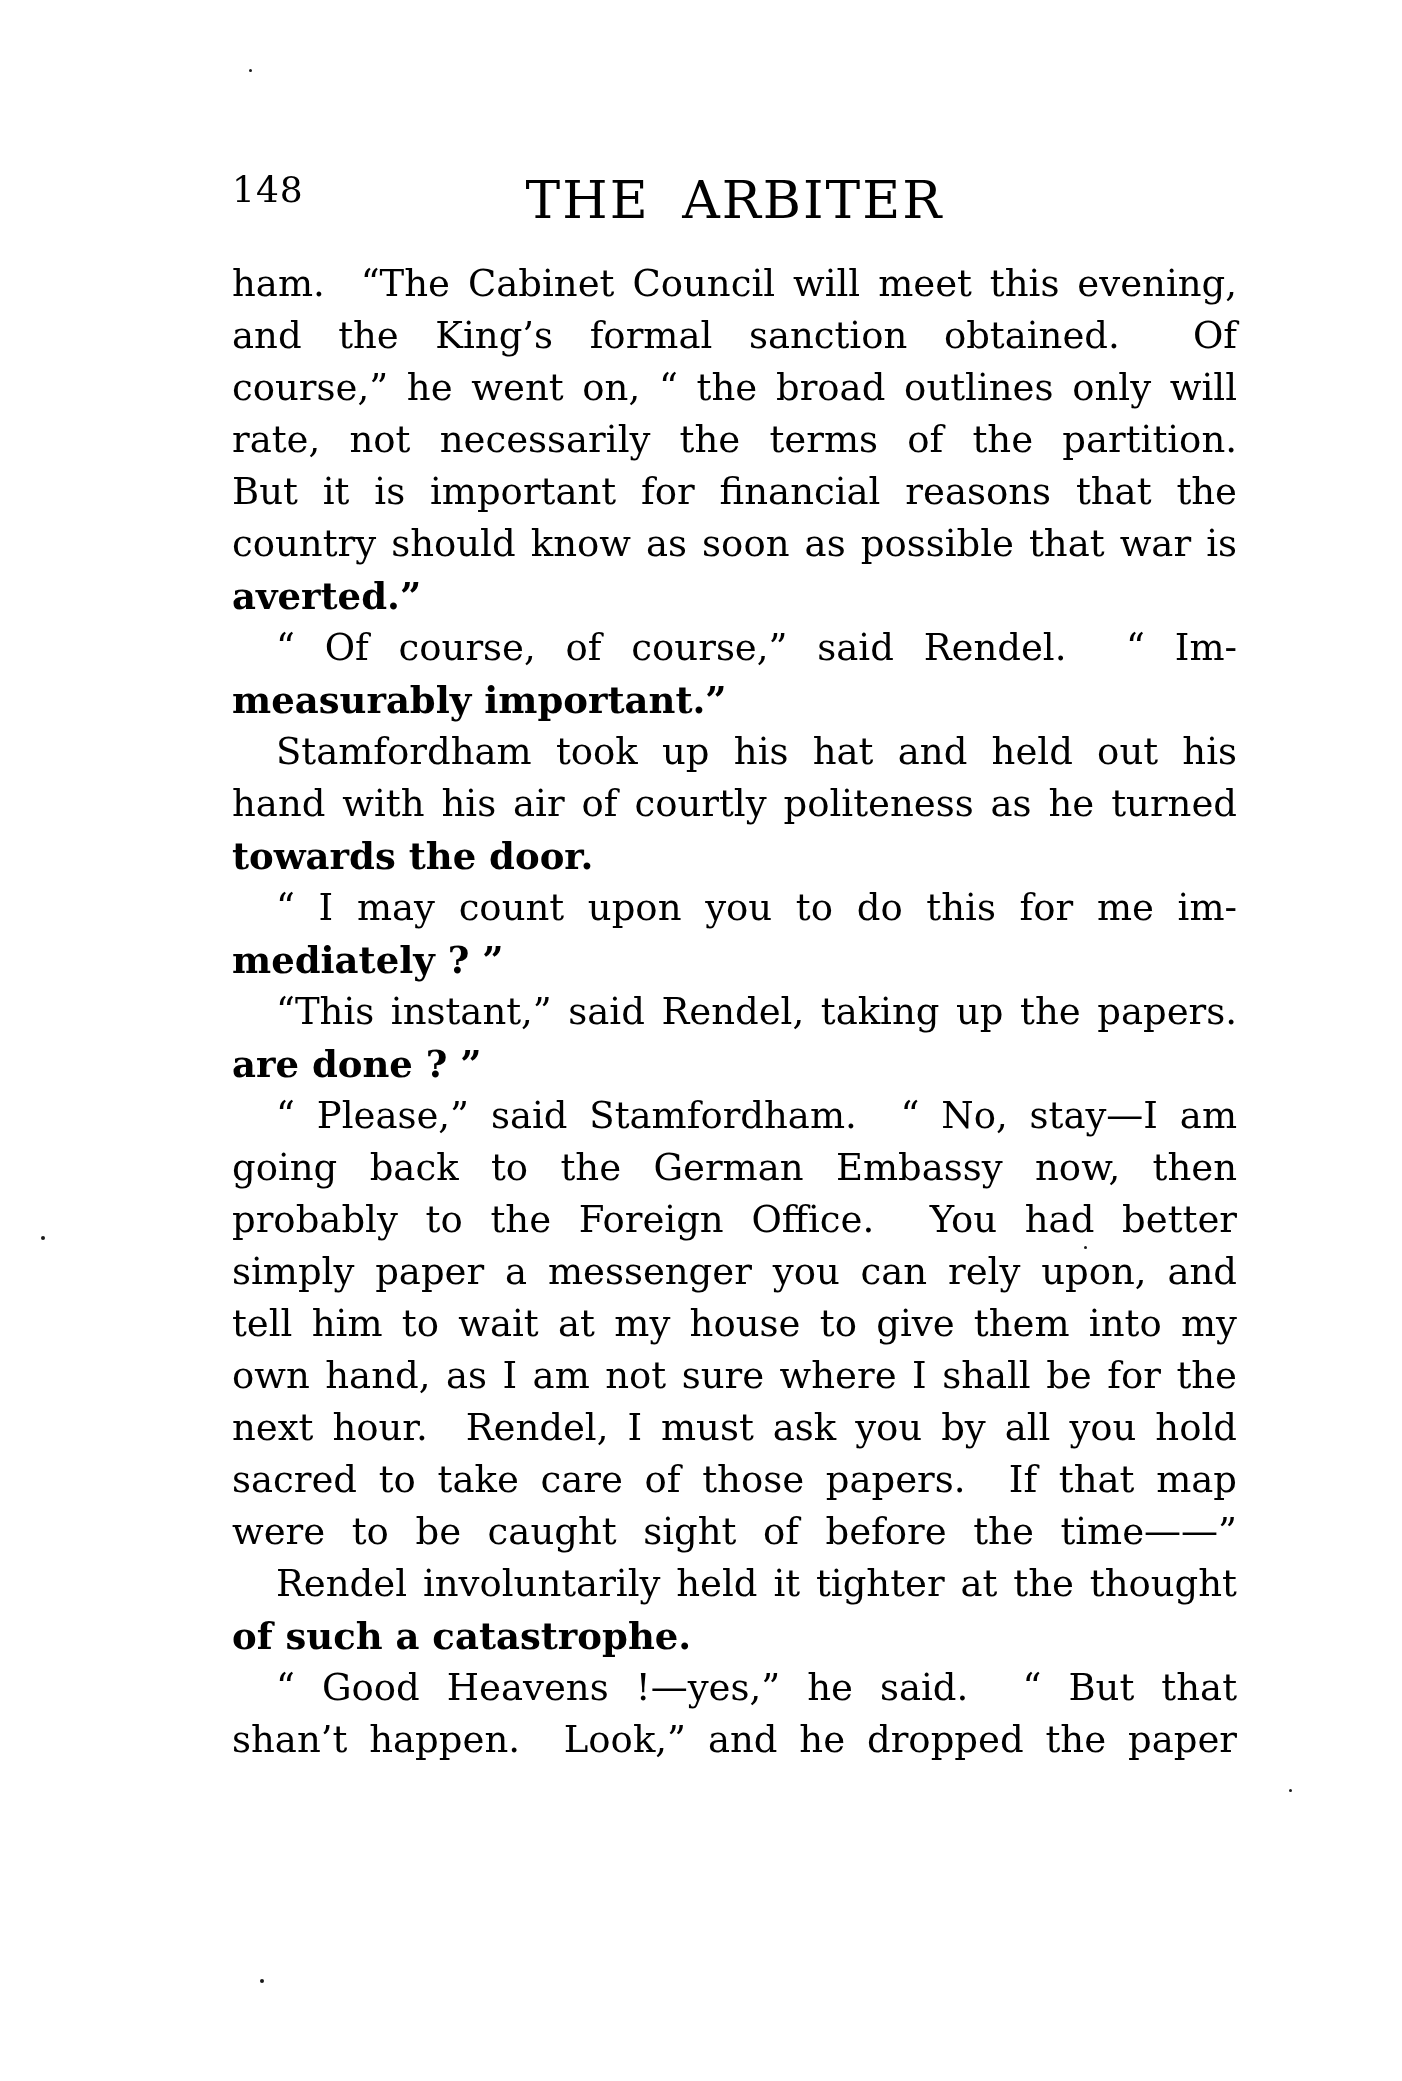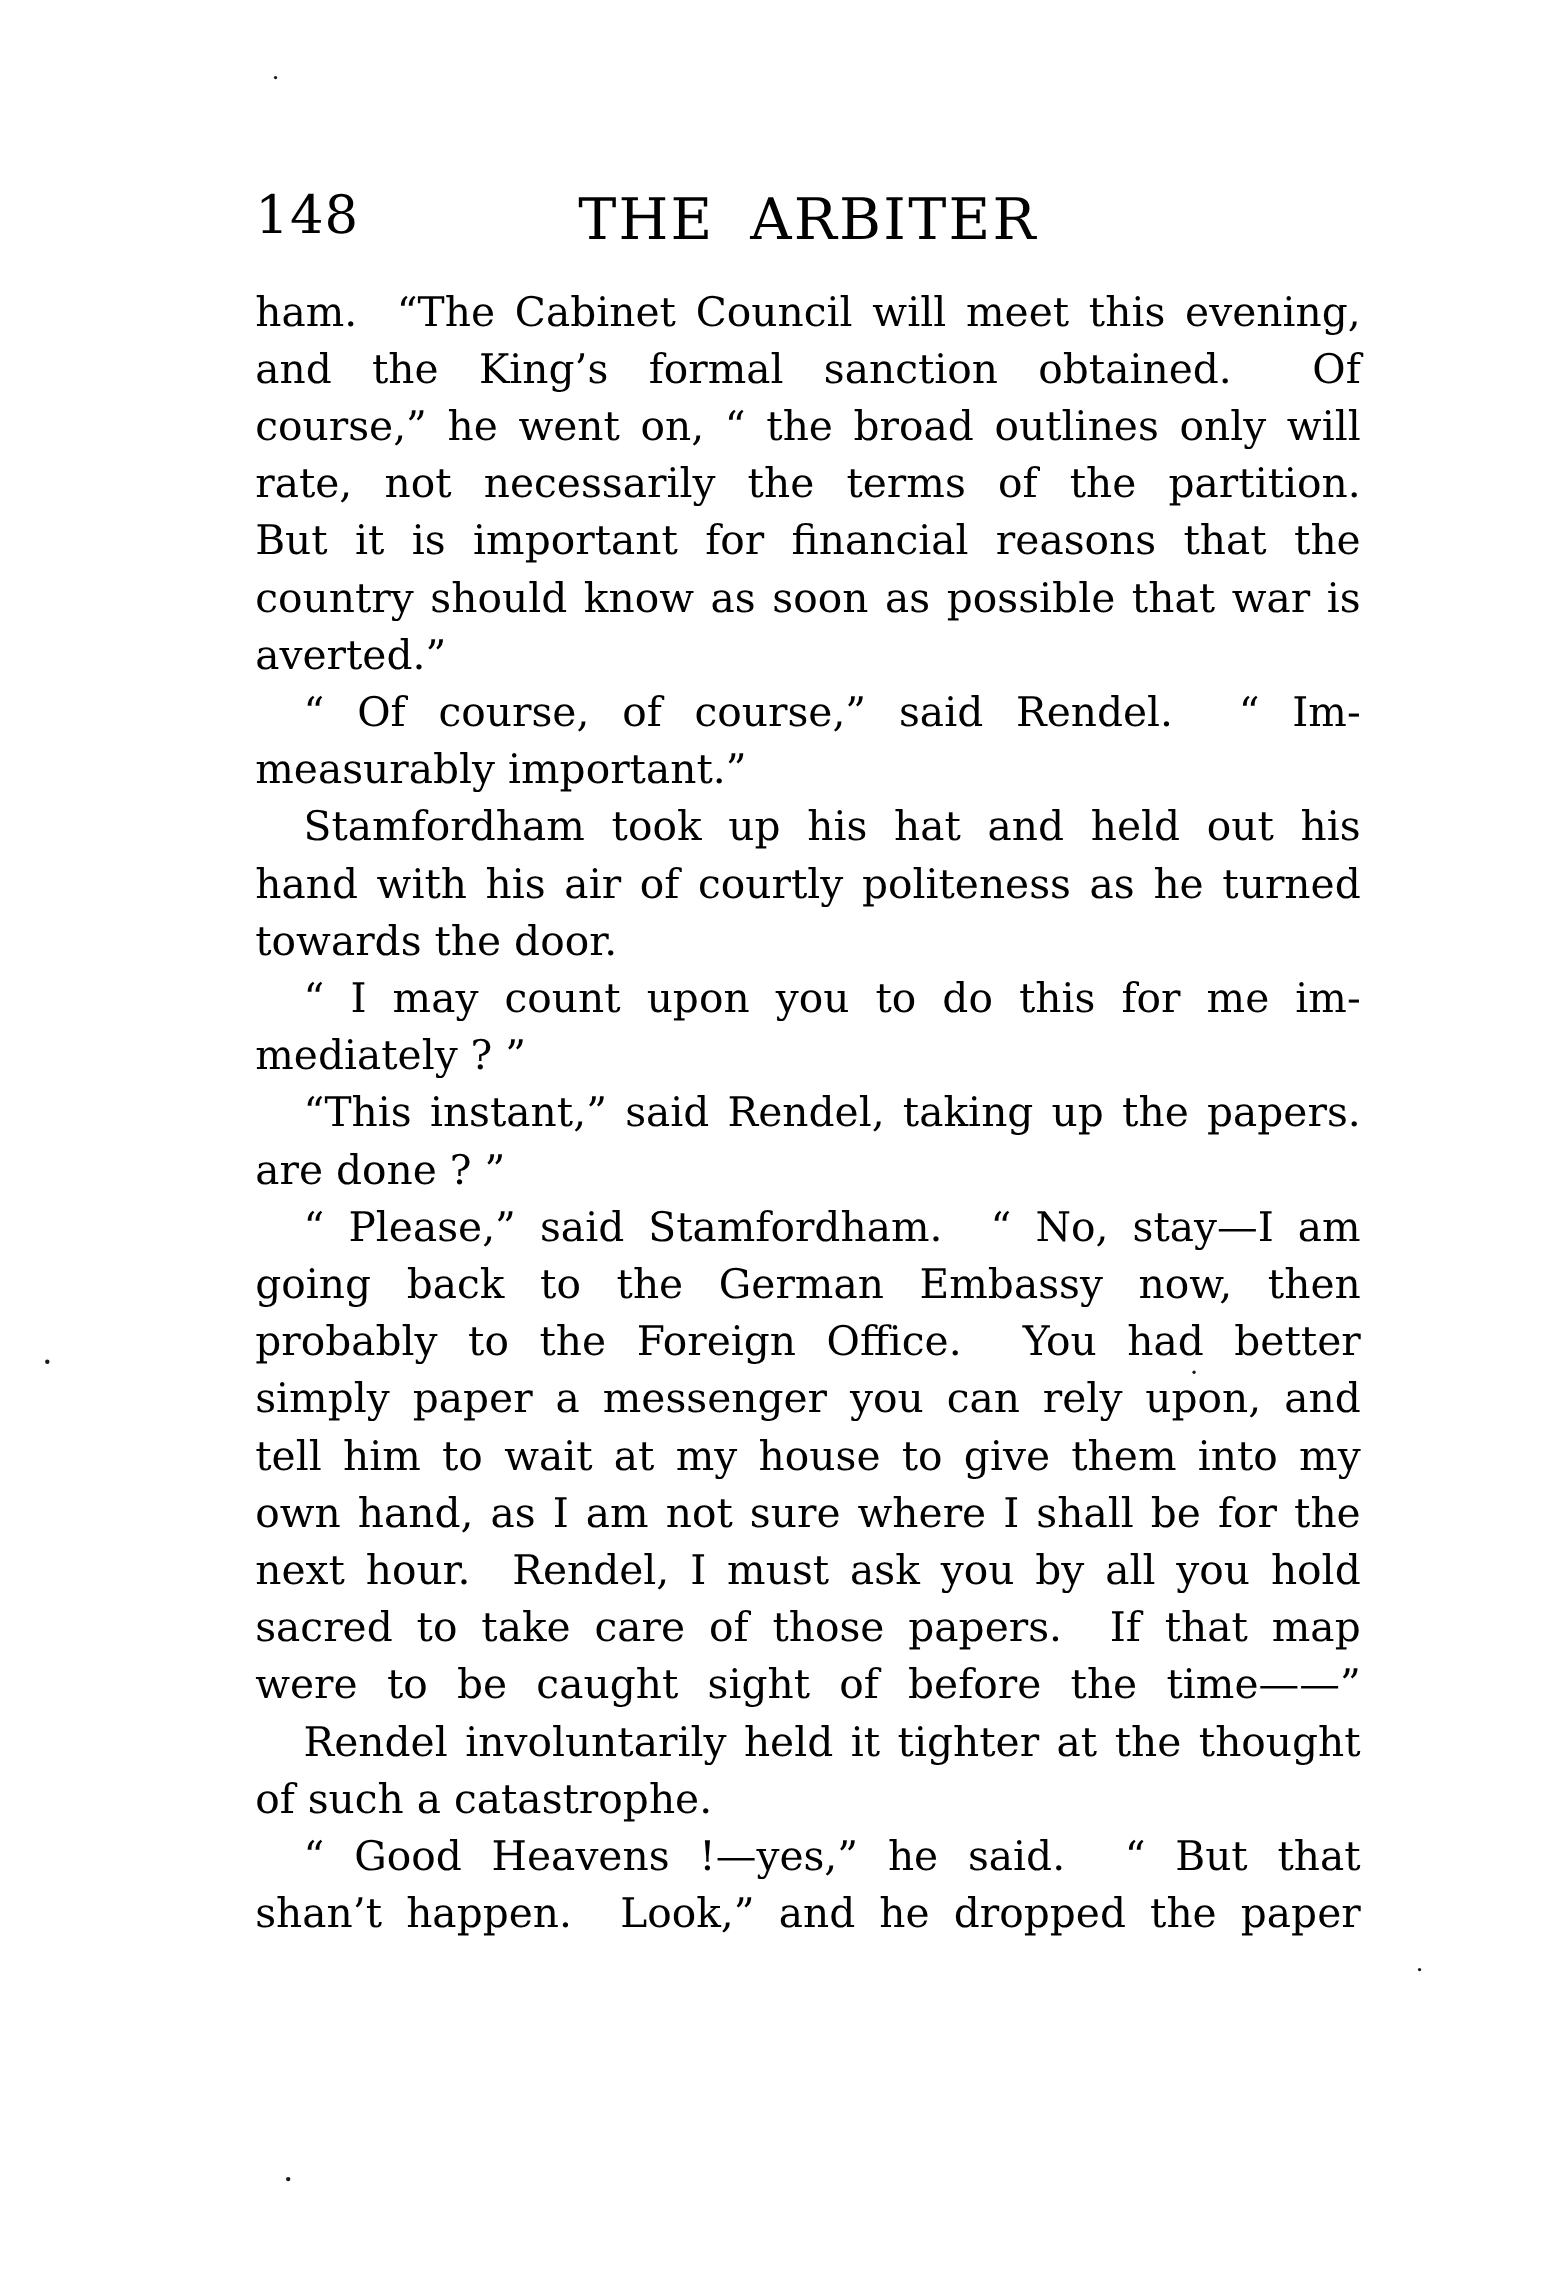--- a/index.html
+++ b/index.html
@@ -16,21 +16,21 @@
     position: absolute;
     left: 232px;
     top: 170px;
     width: 1005px;
     height: 50px;
   }
   .page-number {
     position: absolute;
     left: 0;
     top: 2px;
-    font-size: 48px;
+    font-size: 36px;
     line-height: 1;
     letter-spacing: 1px;
   }
   .running-title {
     position: absolute;
     left: 0;
     top: 4px;
     width: 100%;
     text-align: center;
     font-size: 52px;
@@ -50,20 +50,21 @@
     line-height: 52px;
     white-space: normal;
   }
   .line.j {
     text-align: justify;
     text-align-last: justify;
   }
   .line.left {
     text-align: left;
     text-align-last: left;
+    font-weight: bold;
   }
   .line.indent { padding-left: 44px; }
   .speck {
     position: absolute;
     background: #000;
     border-radius: 50%;
     opacity: 0.9;
   }
 </style>
 </head>

